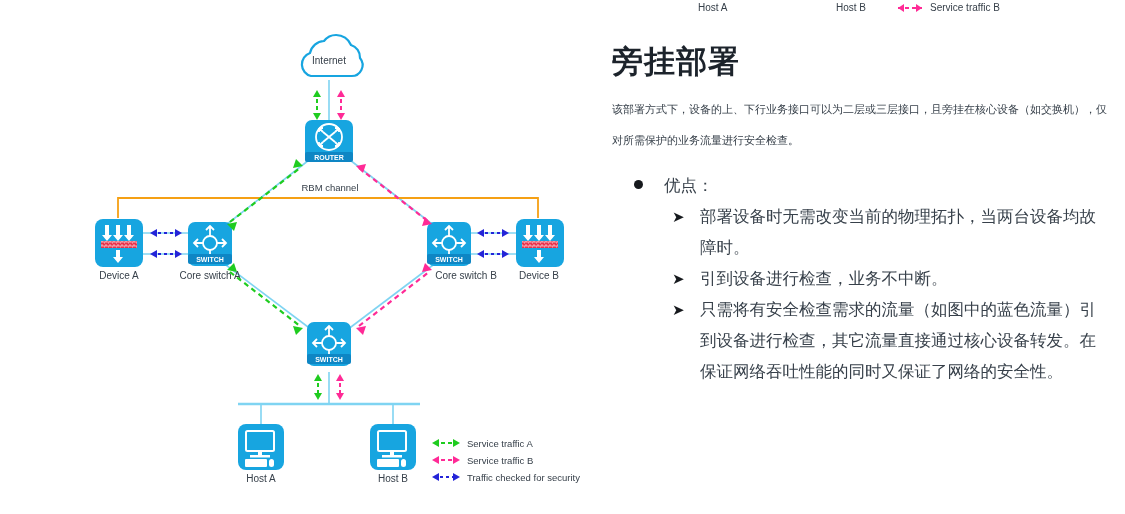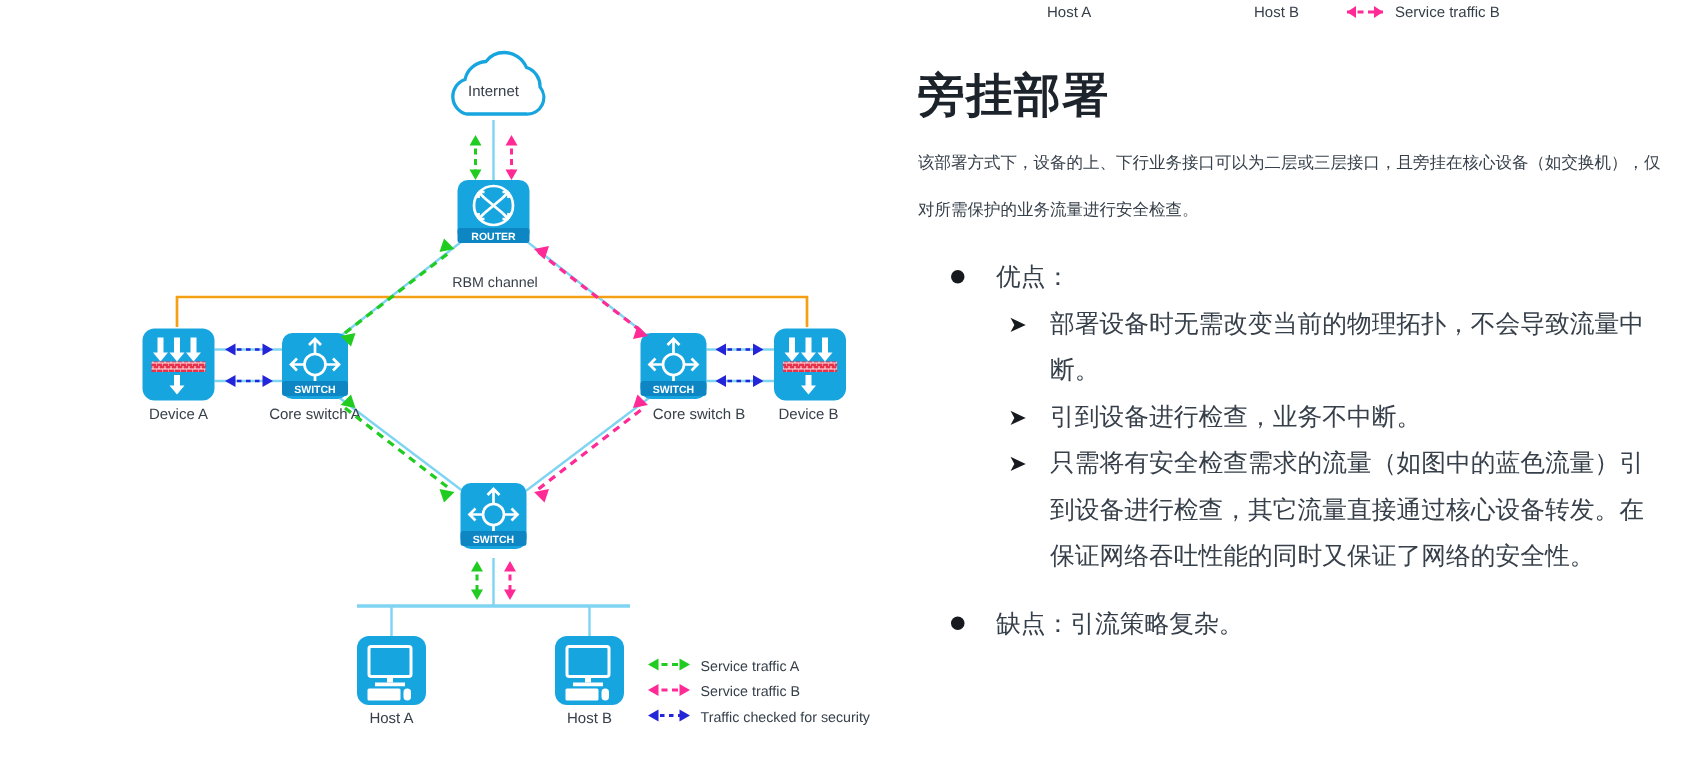--- a/index.html
+++ b/index.html
@@ -19,21 +19,21 @@
   .topstrip{position:absolute;left:650px;top:0;width:400px;height:16px;overflow:hidden;}
   .topstrip svg{display:block;}
 
   
   .content{
     position:absolute;left:612px;top:46px;width:500px;
     color:#37404a;
   }
   .title{
     font-size:31px;font-weight:bold;color:#1c232b;
-    letter-spacing:1px;margin:0 0 12px 0;line-height:1.15;
+    letter-spacing:1px;margin:0 0 12px 0;line-height:1.15;font-family:Liberation Mono, monospace;
   }
   .intro{
     font-size:11px;line-height:31px;margin:0 0 14px 0;color:#37404a;
   }
   ul.lvl1{list-style:none;margin:0;padding:0;}
   ul.lvl1 > li{
     position:relative;padding-left:38px;font-size:16.5px;line-height:31px;margin:14px;
   }
   ul.lvl1 > li > .dot{
     position:absolute;left:8px;top:10px;width:9px;height:9px;
@@ -315,34 +315,30 @@
     <p class="intro">该部署方式下，设备的上、下行业务接口可以为二层或三层接口，且旁挂在核心设备（如交换机），仅对所需保护的业务流量进行安全检查。</p>
 
     <ul class="lvl1">
 
       <li>
         <span class="dot"></span>
         <span class="li-text">优点：</span>
         <ul class="lvl2">
           <li>
             <span class="arrowmark">➤</span>
-            <span class="li-text">部署设备时无需改变当前的物理拓扑，不会导致流量中断。</span>
+            <span class="li-text">部署设备时无需改变当前的物理拓扑，当两台设备均故障时。</span>
           </li>
           <li>
             <span class="arrowmark">➤</span>
             <span class="li-text">引到设备进行检查，业务不中断。</span>
           </li>
           <li>
             <span class="arrowmark">➤</span>
             <span class="li-text">只需将有安全检查需求的流量（如图中的蓝色流量）引到设备进行检查，其它流量直接通过核心设备转发。在保证网络吞吐性能的同时又保证了网络的安全性。</span>
           </li>
         </ul>
       </li>
 
-      <li>
-        <span class="dot"></span>
-        <span class="li-text">缺点：引流策略复杂。</span>
-      </li>
 
     </ul>
   </div>
 
 </div>
 
 </body></html>

